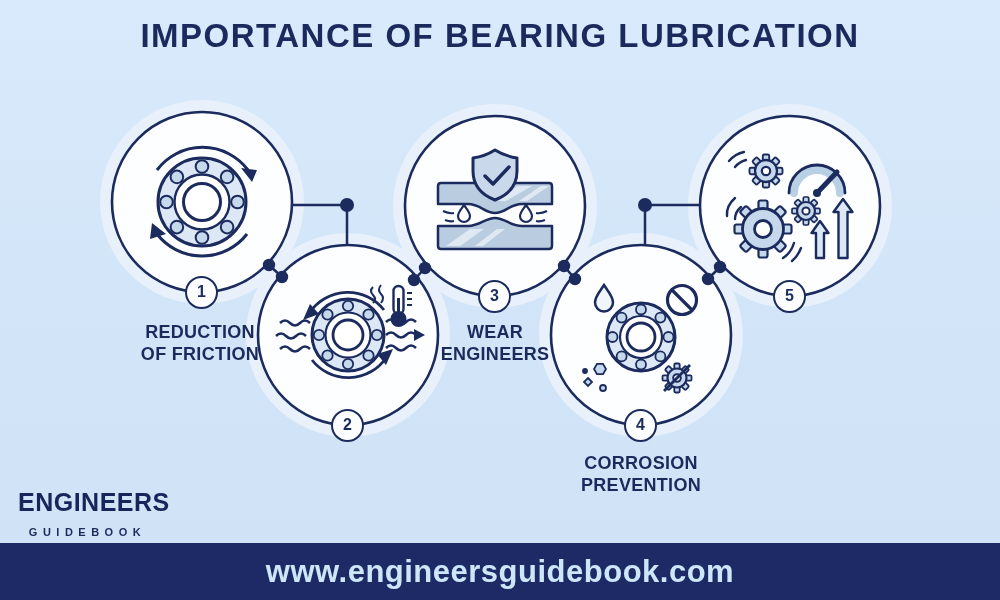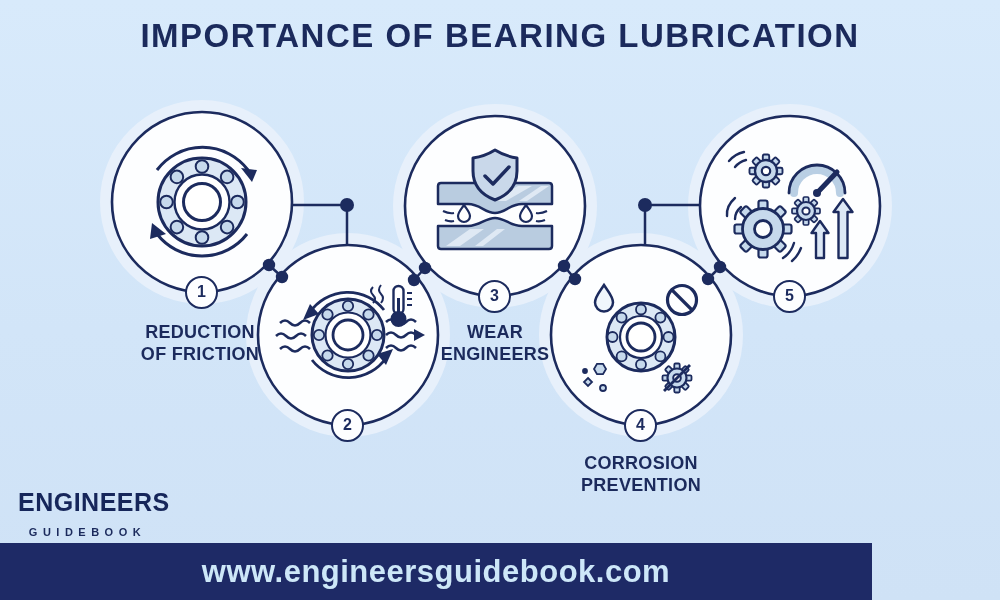--- a/index.html
+++ b/index.html
@@ -30,21 +30,21 @@
   }
   .bdg1{left:185px;top:276px;}
   .bdg2{left:331px;top:409px;}
   .bdg3{left:478px;top:280px;}
   .bdg4{left:624px;top:409px;}
   .bdg5{left:773px;top:280px;}
   .logo{position:absolute;left:18px;top:488px;width:134px;text-align:center;}
   .logo-main{font-size:25px;font-weight:bold;color:#16265a;letter-spacing:.5px;}
   .logo-sub{margin-top:9px;font-size:11px;font-weight:bold;color:#1b2a5c;letter-spacing:5.5px;padding-left:5px;}
   .footer-bar{
-    position:absolute;left:0;top:543px;width:872px;height:57px;background:#1e2a66;
+    position:absolute;left:0;top:543px;width:1000px;height:57px;background:#1e2a66;
   }
   .footer-url{
     display:block;width:100%;text-align:center;line-height:57px;
     font-size:31px;font-weight:bold;color:#cde7f8;letter-spacing:.5px;
   }
 </style>
 </head>
 <body>
 
 <div class="canvas">

